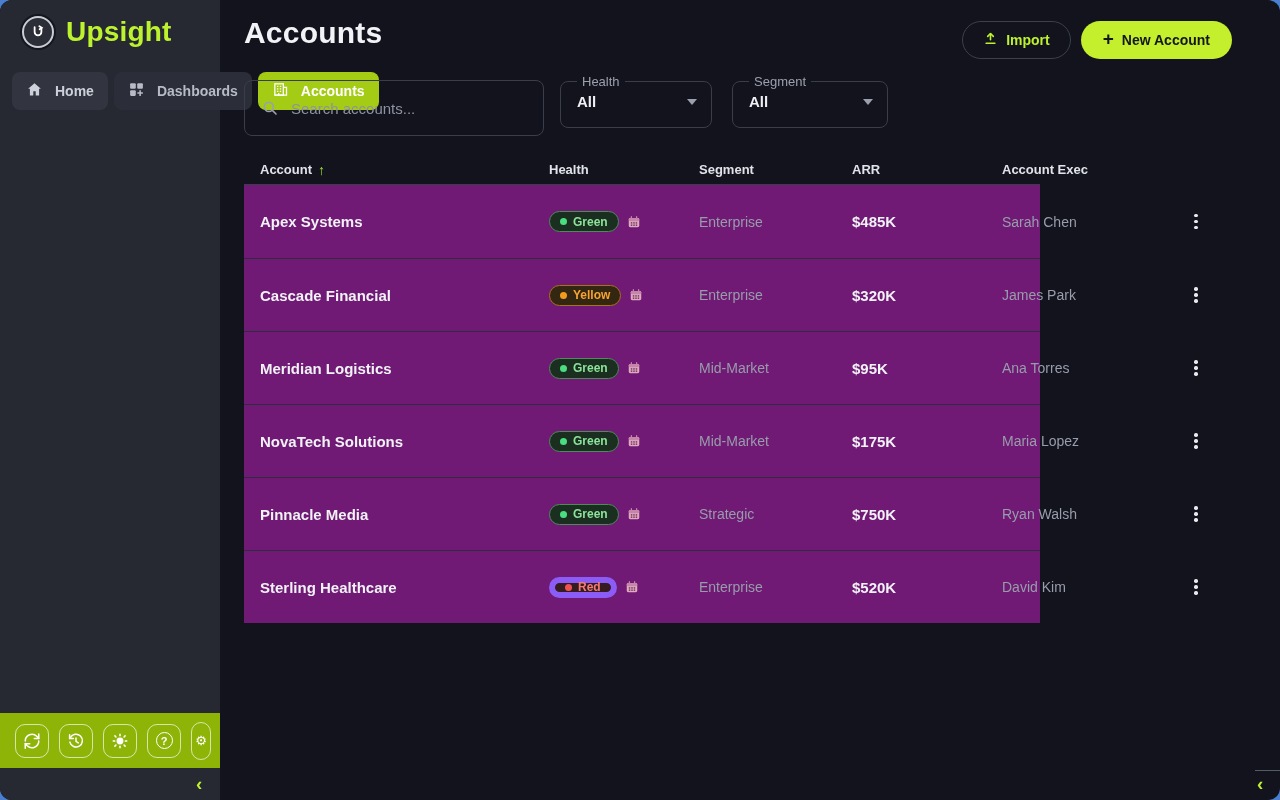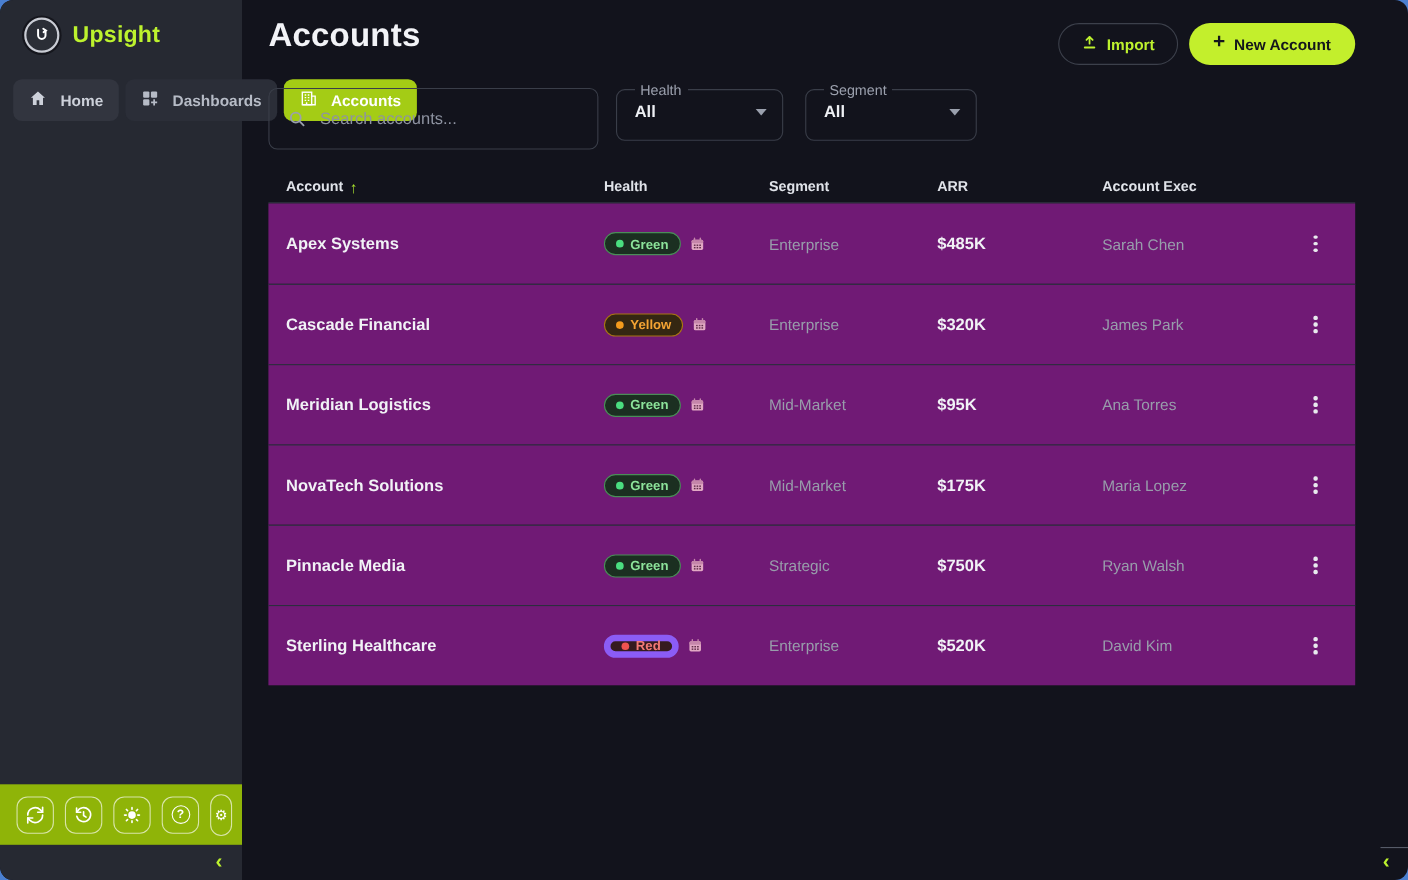--- a/index.html
+++ b/index.html
@@ -5,21 +5,21 @@
   * { margin:0; padding:0; box-sizing:border-box; }
   html,body { width:1280px; height:800px; }
   body { background:#4a7fd0; font-family:"Liberation Sans","DejaVu Sans",sans-serif; }
   .app { position:relative; width:1280px; height:800px; background:#12131c; border-radius:12px; overflow:hidden; }
 
   
   .sidebar { position:absolute; left:0; top:0; width:220px; height:800px; background:#262932; }
   .brand { display:flex; align-items:center; gap:12px; padding:16px 0 0 22px; }
   .logo-circle { width:32px; height:32px; border-radius:50%; background:#2b2e36; border:2px solid #c9ccd4; display:flex; align-items:center; justify-content:center; box-shadow:0 0 0 2px #15161d; }
   .logo-circle svg { width:18px; height:18px; }
-  .brand-name { color:#bdf22e; font-size:21px; font-weight:700; letter-spacing:.2px; }
+  .brand-name { color:#bdf22e; font-size:28px; font-weight:700; letter-spacing:.2px; }
   .nav { position:absolute; left:12px; top:72px; width:196px; display:flex; flex-direction:row; gap:6px; }
   .nav-item { height:38px; border-radius:8px; display:flex; align-items:center; gap:12px; padding:0 14px; cursor:pointer; color:#cdd1da; font-size:14px; font-weight:600; }
   .nav-item svg { width:17px; height:17px; flex:0 0 auto; }
   .nav-home { background:#32353f; }
   .nav-dash { background:#2b2e38; color:#b6bbc6; }
   .nav-active { background:#a4cc15; color:#ffffff; }
 
   .green-bar { position:absolute; left:0; top:713px; width:220px; height:55px; background:#8fb408; display:flex; align-items:center; gap:10px; padding-left:15px; }
   .bb-btn { width:34px; height:34px; border:1px solid rgba(255,255,255,.65); border-radius:10px; display:flex; align-items:center; justify-content:center; color:#fff; cursor:pointer; }
   .bb-btn svg { width:18px; height:18px; }
@@ -43,21 +43,21 @@
   .search-box input { background:transparent; border:none; outline:none; color:#e8eaef; font-size:15px; width:100%; font-family:inherit; }
   .search-box input::placeholder { color:#8e93a1; }
   .select-field { border:1px solid #3a3e49; border-radius:8px; margin-left:16px; width:152px; height:54px; padding:0 12px; cursor:pointer; }
   .select-field.segment { margin-left:20px; width:156px; }
   .select-field legend { color:#9ba0ad; font-size:13px; padding:0 5px; margin-left:4px; }
   .select-row { display:flex; align-items:center; justify-content:space-between; padding:4px 2px 0 4px; }
   .select-value { color:#eef0f4; font-size:15px; font-weight:700; }
   .caret { width:0; height:0; border-left:5px solid transparent; border-right:5px solid transparent; border-top:6px solid #9aa0ad; }
 
   
-  .table { position:absolute; left:244px; top:155px; width:988px; }
+  .table { position:absolute; left:244px; top:155px; width:796px; }
   .thead { display:grid; grid-template-columns:305px 150px 153px 150px 162px 68px; height:30px; align-items:center; border-bottom:1px solid #3a3d4c; }
   .th { color:#e0e3e9; font-size:13px; font-weight:700; }
   .th:first-child { padding-left:16px; display:flex; align-items:center; gap:6px; }
   .sort-arrow { color:#a8e22e; font-size:14px; font-weight:700; }
   .trow { display:grid; grid-template-columns:305px 150px 153px 150px 162px 68px; height:73px; align-items:center; background:#701a75; cursor:pointer; }
   .trow + .trow { border-top:1px solid #2c2e3e; }
   .cell-account { padding-left:16px; color:#f1f2f6; font-size:15px; font-weight:700; }
   .cell-health { display:flex; align-items:center; gap:8px; }
   .cell-dim { color:#989dab; font-size:14px; }
   .cell-arr { color:#f1f2f6; font-size:15px; font-weight:700; }

